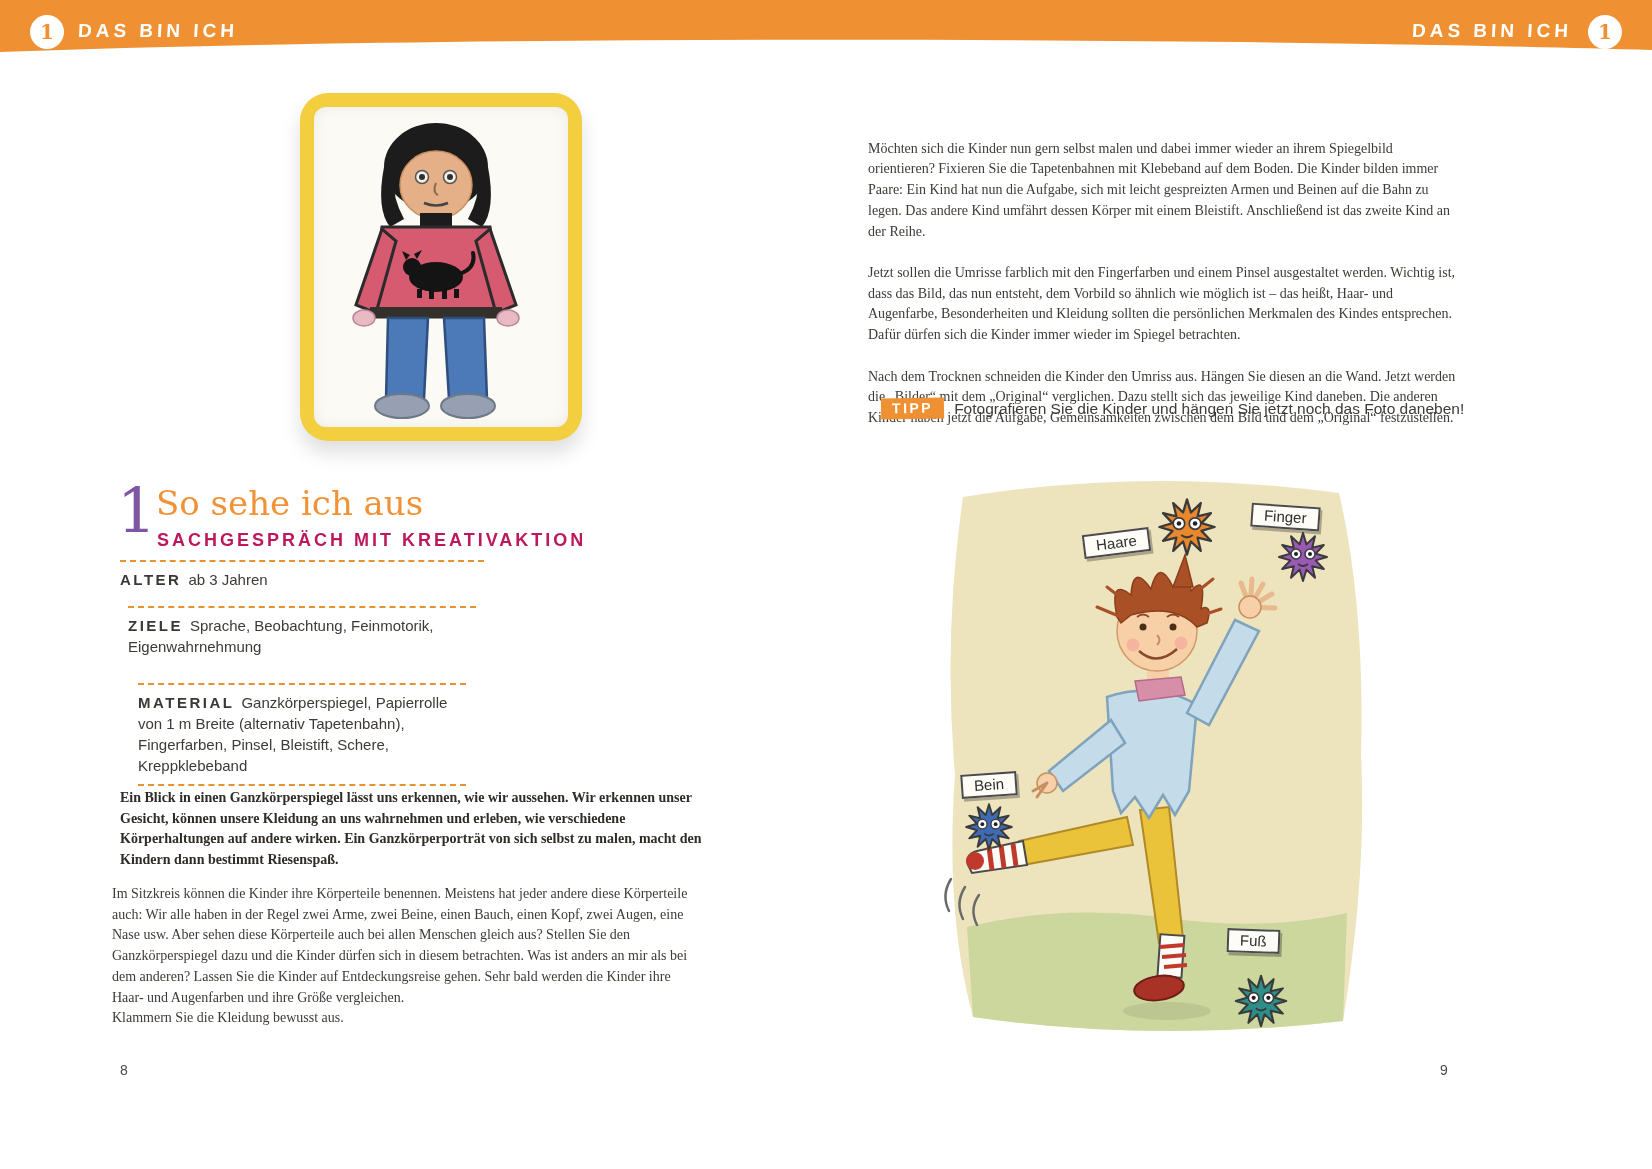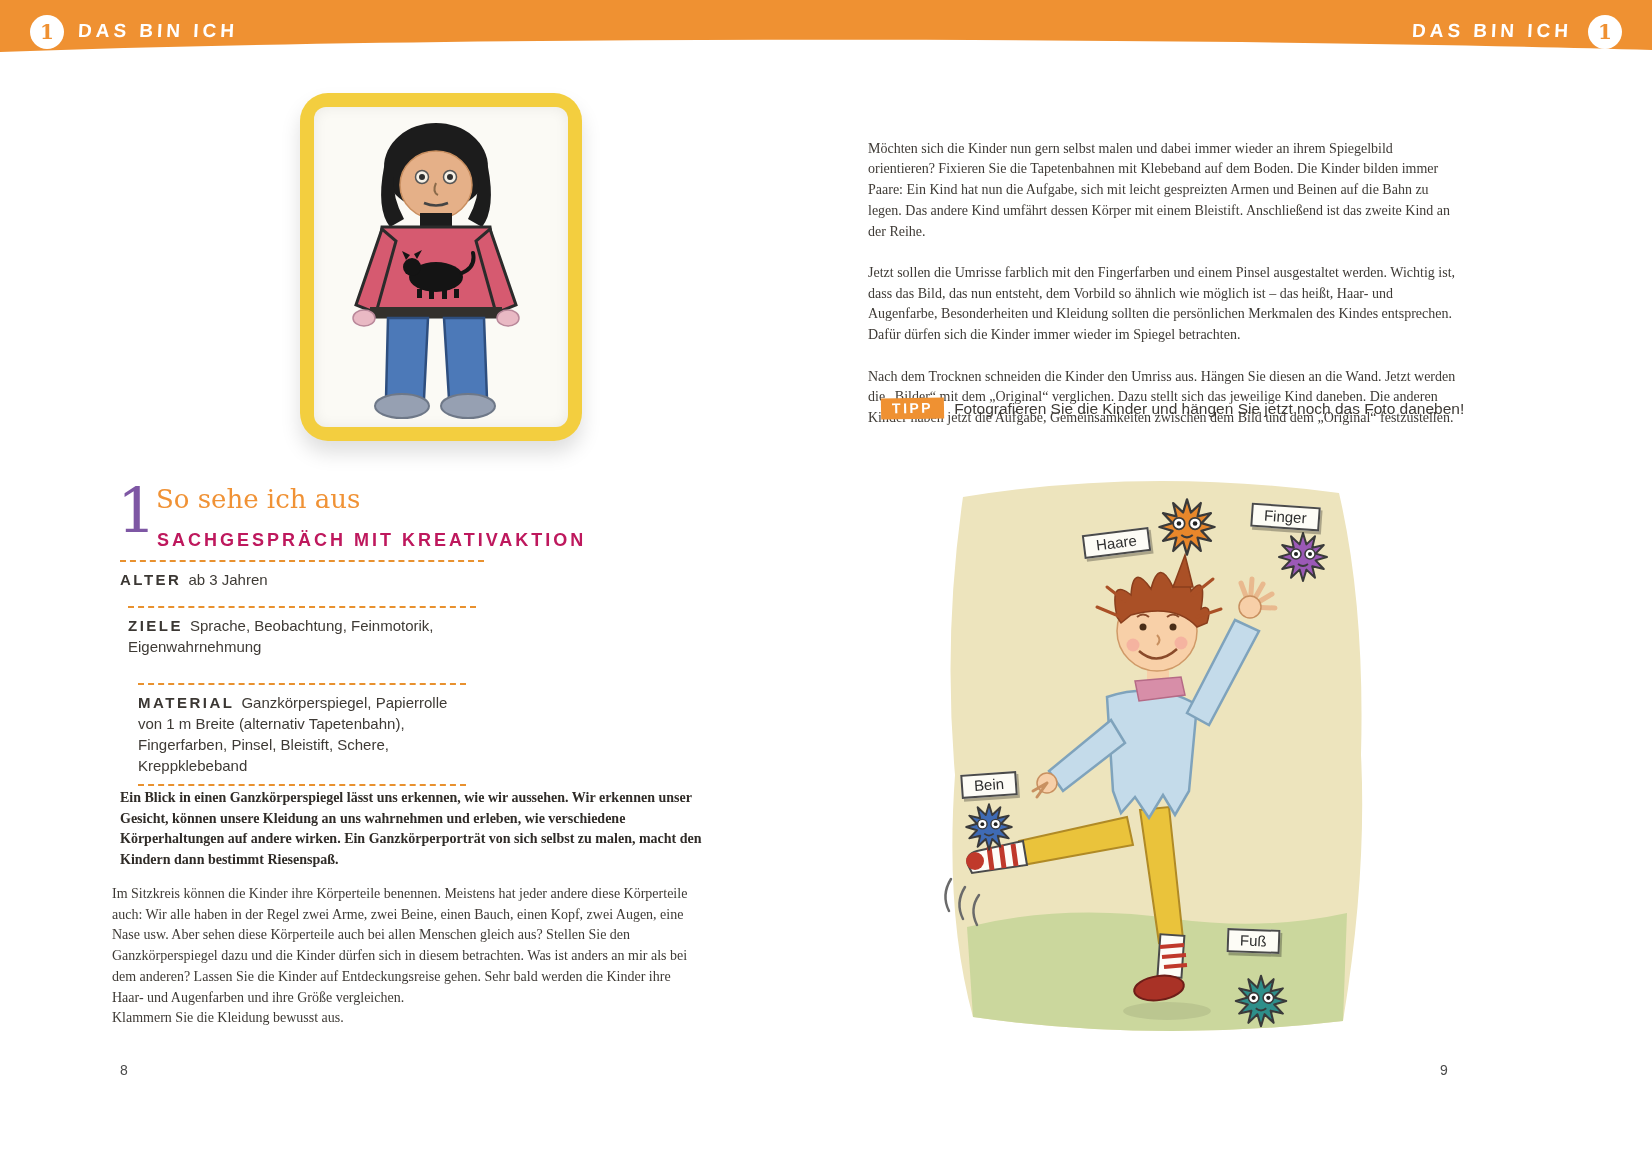--- a/index.html
+++ b/index.html
@@ -39,21 +39,21 @@
   }
   .photo-inner svg { display:block; width:100%; height:100%; }
 
   
   .section-number {
     position:absolute; left:117px; top:480px; font-family:"DejaVu Serif", serif;
     font-size:62px; line-height:1; color:#7E57A4;
   }
   .section-title {
     position:absolute; left:156px; top:485px; font-family:"DejaVu Serif", serif;
-    font-size:26px; line-height:1.1; color:#F09235;
+    font-size:34px; line-height:1.1; color:#F09235;
   }
   .section-subtitle {
     position:absolute; left:157px; top:530px; font-size:18px; font-weight:bold;
     letter-spacing:3px; color:#be185d;
   }
 
   
   .info-box { position:absolute; left:120px; top:560px; width:364px; font-size:15px; line-height:1.4; }
   .info-row { border-top:2px dashed #E8912F; padding:7px 0 8px; }
   .info-row.last { border-bottom:2px dashed #E8912F; }

